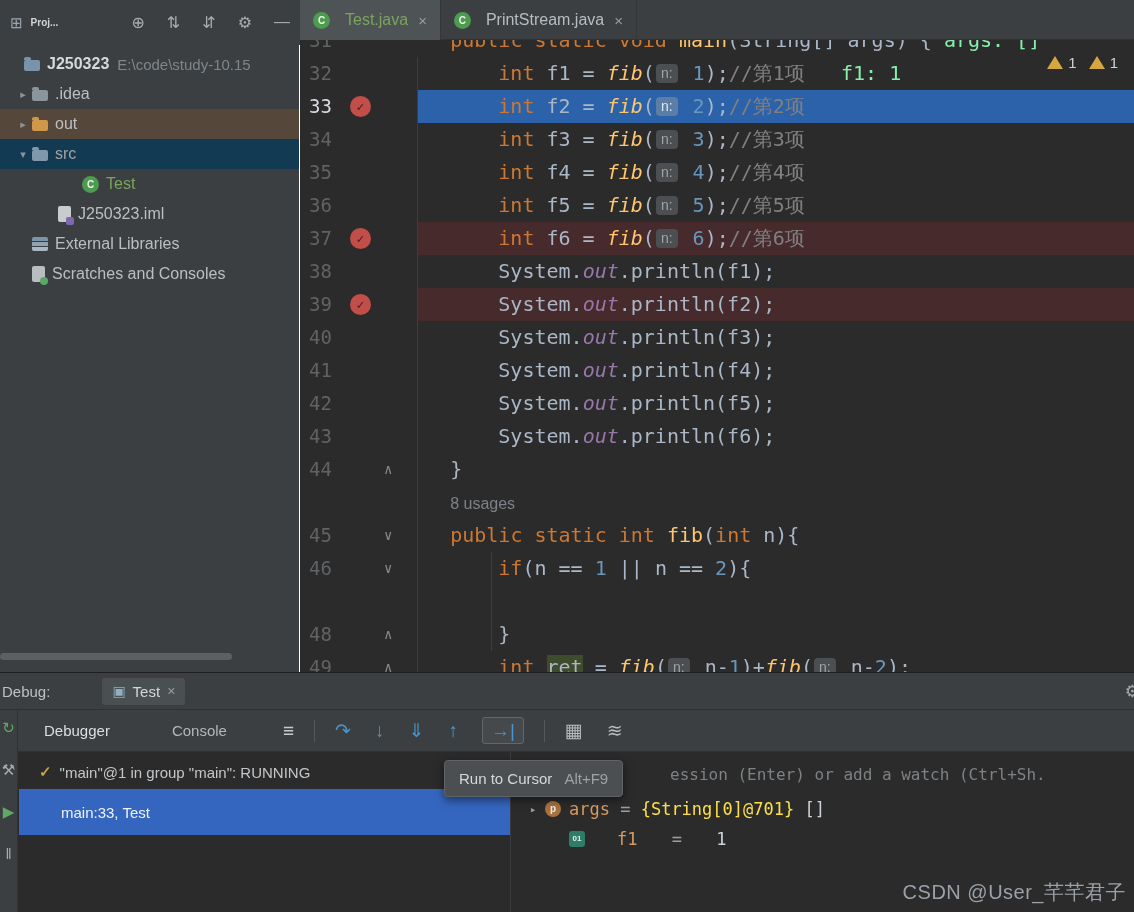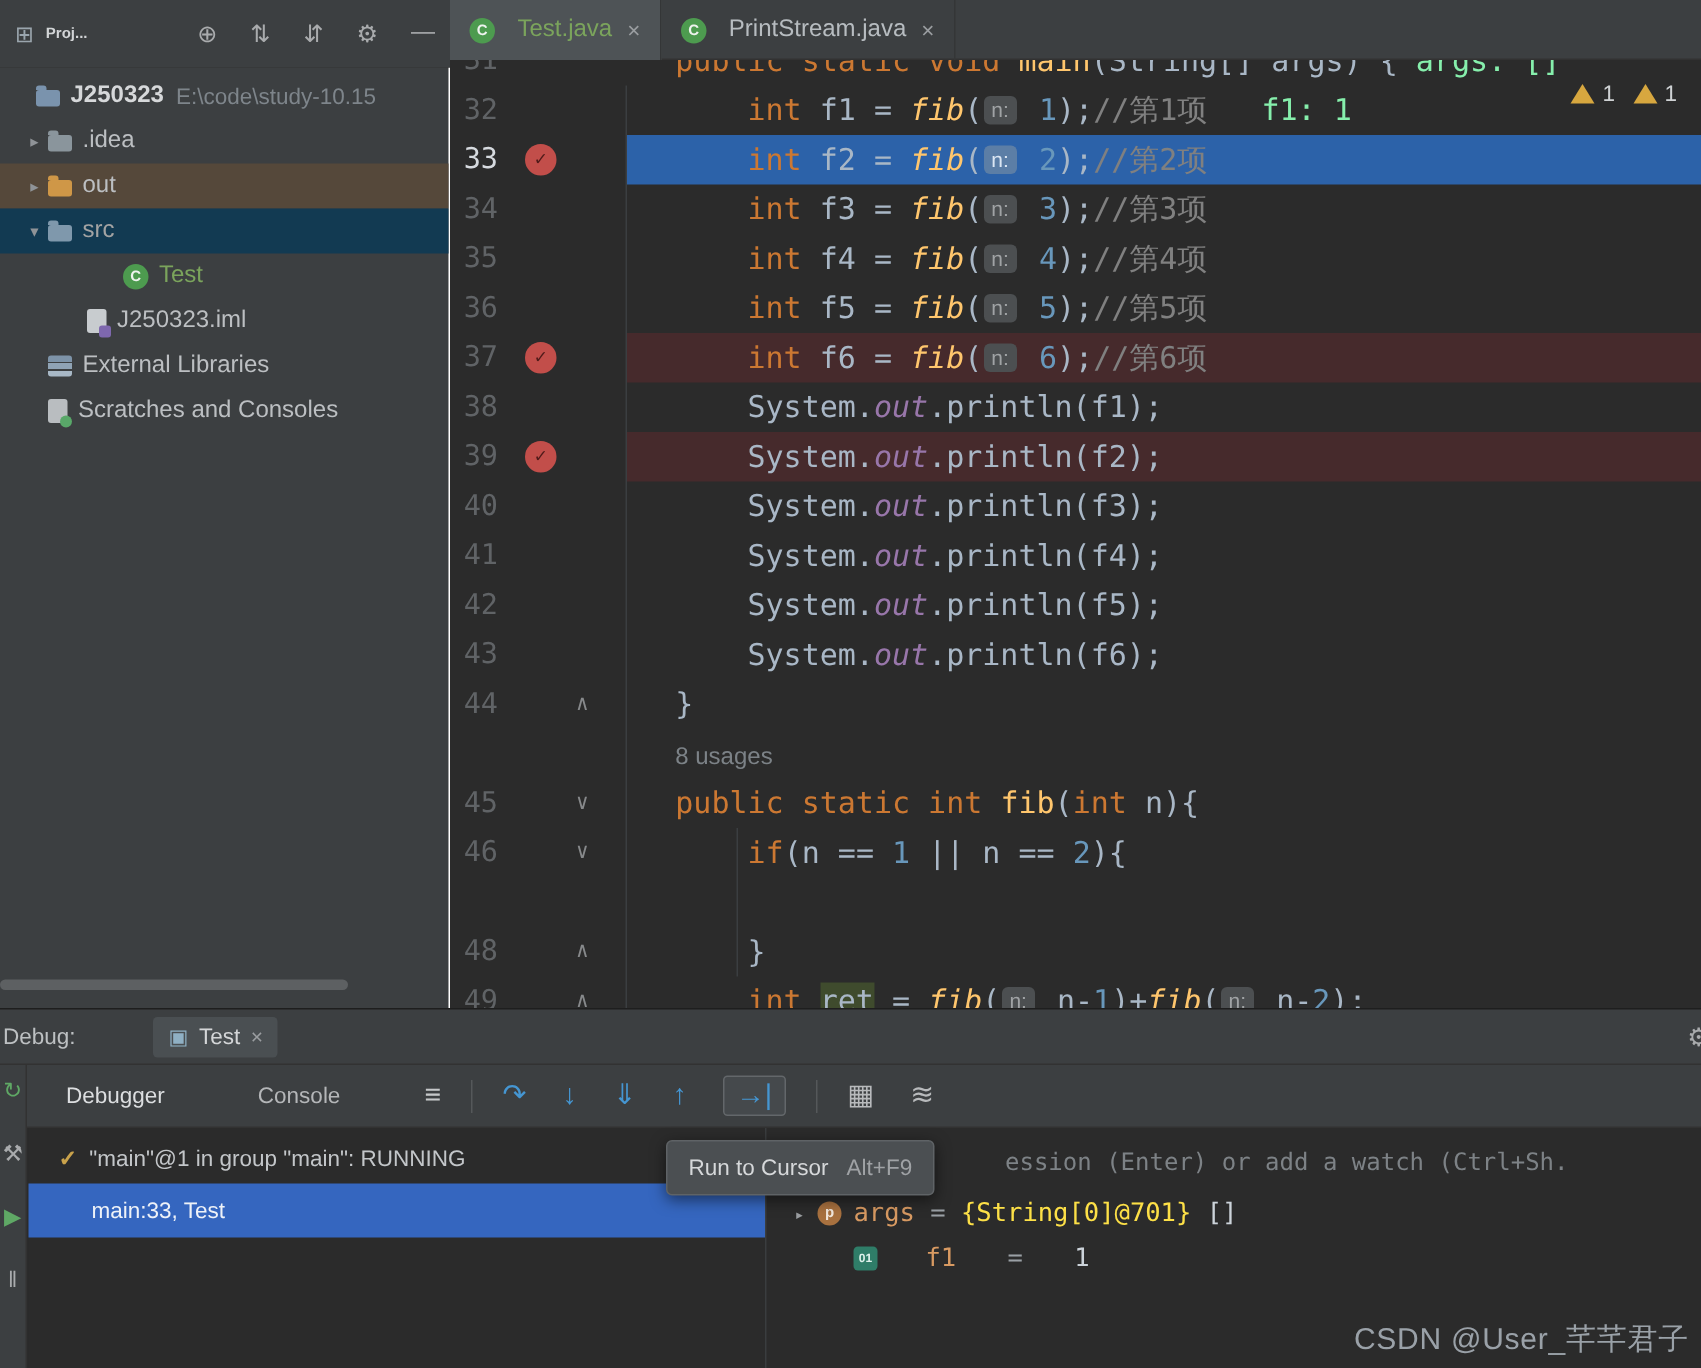--- a/index.html
+++ b/index.html
@@ -106,21 +106,21 @@
 
   .debug-stripe{position:absolute;left:0;top:710px;width:18px;height:202px;background:#3c3f41;
                 border-right:1px solid #323232;display:flex;flex-direction:column;align-items:center;
                 padding-top:10px;gap:27px;z-index:5;overflow:hidden}
   .stripe-ic{font-size:15px;line-height:15px}
 
   .frames{position:absolute;left:19px;top:752px;width:491px;height:160px;background:#2b2b2b;z-index:4}
   .thread-row{position:absolute;left:0;right:0;top:5px;height:30px;display:flex;align-items:center}
   .tcheck{margin-left:20px;color:#c9a24b;font-size:15px;font-weight:bold}
   .ttext{margin-left:8px;color:#c3c6c9;font-size:15px}
-  .frame-row{position:absolute;left:0;right:0;top:37px;height:36px;display:flex;align-items:center;font-size:15px}
+  .frame-row{position:absolute;left:0;right:0;top:37px;height:46px;display:flex;align-items:center;font-size:15px}
   .frame-row.selected{background:#3566bf;color:#eef2f8}
   .frame-row span{margin-left:42px}
 
   .vsep-line{position:absolute;left:510px;top:752px;width:1px;height:160px;background:#3a3d3f;z-index:5}
 
   .vars{position:absolute;left:511px;top:752px;right:0;height:160px;background:#2b2b2b;z-index:4}
   .watch-hint{position:absolute;left:159px;top:13px;color:#7d8286;font:16px/20px "DejaVu Sans Mono",monospace;white-space:nowrap}
   .vrow{position:absolute;left:0;right:0;height:30px;display:flex;align-items:center;
         font-family:"DejaVu Sans Mono",monospace;font-size:17px;white-space:pre}
   .vchev{width:16px;margin-left:14px;text-align:center;color:#9b9ea1;font-size:11px;flex:none}

